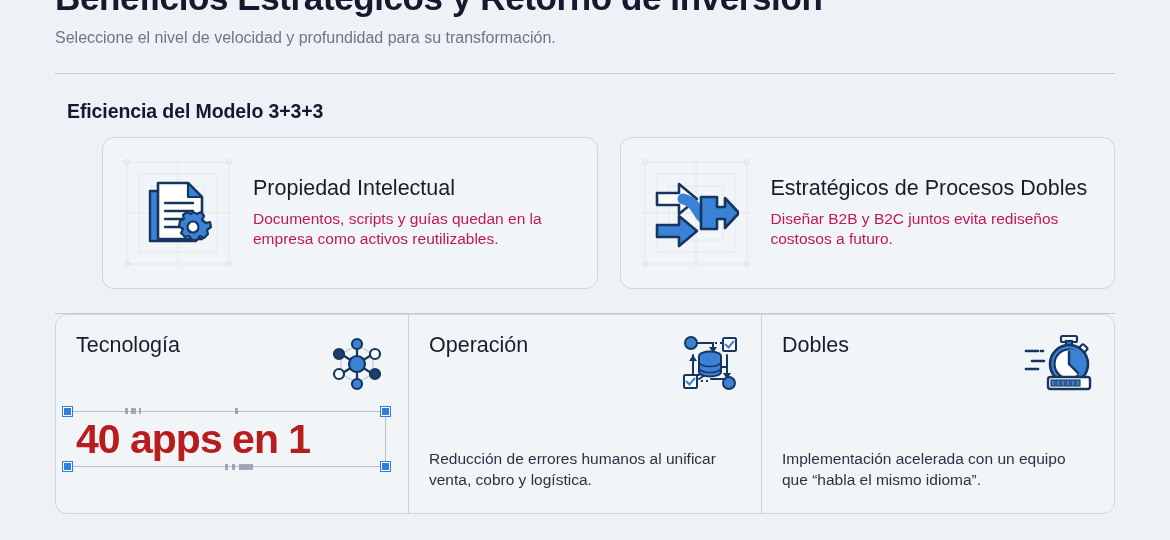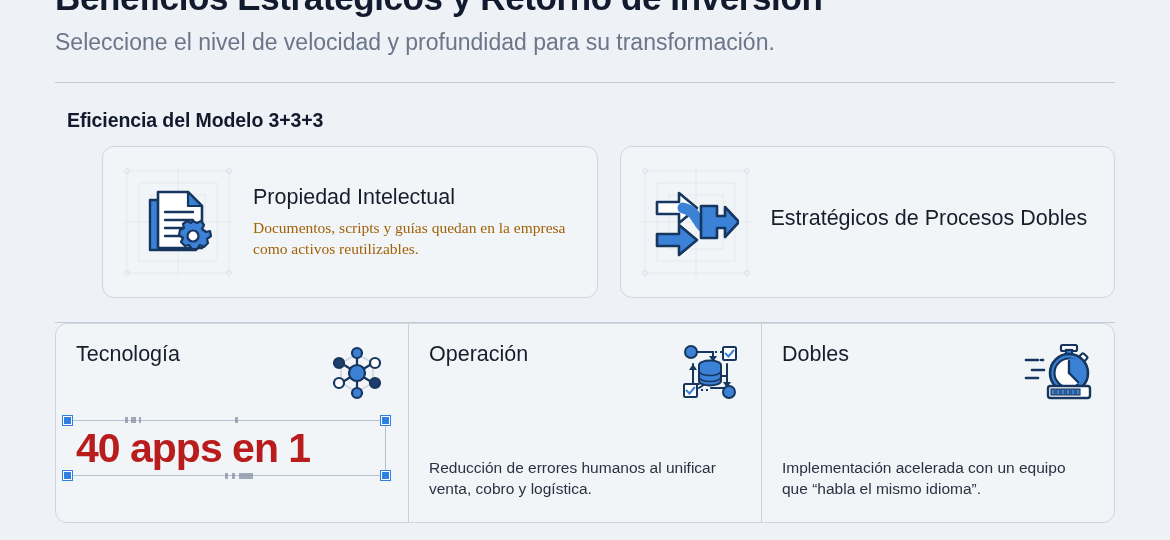--- a/index.html
+++ b/index.html
@@ -30,21 +30,21 @@
   .hero-title {
     font-size: 35px;
     font-weight: bold;
     letter-spacing: -0.4px;
     color: #121a2e;
     line-height: 1.15;
     white-space: nowrap;
   }
   .hero-sub {
     margin-top: 10px;
-    font-size: 23px;
+    font-size: 16px;
     color: #6c7689;
     line-height: 1.3;
     white-space: nowrap;
   }
 
   .divider {
     height: 0;
     border-top: 1.4px solid #c2cbd6;
     margin: 24px 0 0 0;
   }
@@ -93,23 +93,22 @@
   .ecard-text { flex: 1 1 auto; min-width: 0; }
   .ecard-title {
     font-size: 21.5px;
     color: #171d2b;
     line-height: 1.2;
     margin-bottom: 7px;
     white-space: nowrap;
   }
   .ecard-desc {
     font-size: 15.5px;
-    color: #a16207;
+    color: #be185d;
     line-height: 1.35;
-    font-family: Liberation Serif, serif;
   }
 
   
   .savings-panel {
     background: #f2f5f8;
     border: 1.3px solid #cfd6e0;
     border-radius: 12px;
     display: flex;
     min-height: 200px;
     overflow: hidden;
@@ -276,20 +275,21 @@
 
           <path d="M30 26 C48 30, 42 46, 58 48 L58 48" fill="none" stroke="#3b82d6" stroke-width="11" stroke-linecap="round"></path>
           <path d="M30 26 C48 30, 42 46, 58 48" fill="none" stroke="#16365f" stroke-width="2.2" stroke-linecap="round" opacity="0"></path>
 
           <path d="M50 26 h14 v-8 h-14 v-4 h14 v4 h0 v-4 z" fill="none"></path>
           <path d="M50 18 h16 v10 h8 v-9 l14 15 -14 15 v-9 h-8 v10 h-16 z" fill="#3b82d6" stroke="#16365f" stroke-width="2.6" stroke-linejoin="round" transform="translate(-2,6)"></path>
         </svg>
       </div>
       <div class="ecard-text">
         <div class="ecard-title">Estratégicos de Procesos Dobles</div>
+        <div class="ecard-desc">Diseñar B2B y B2C juntos evita rediseños costosos a futuro.</div>
       </div>
     </div>
 
   </div>
 
   <div class="divider"></div>
 
 
   <div class="savings-panel">
 

